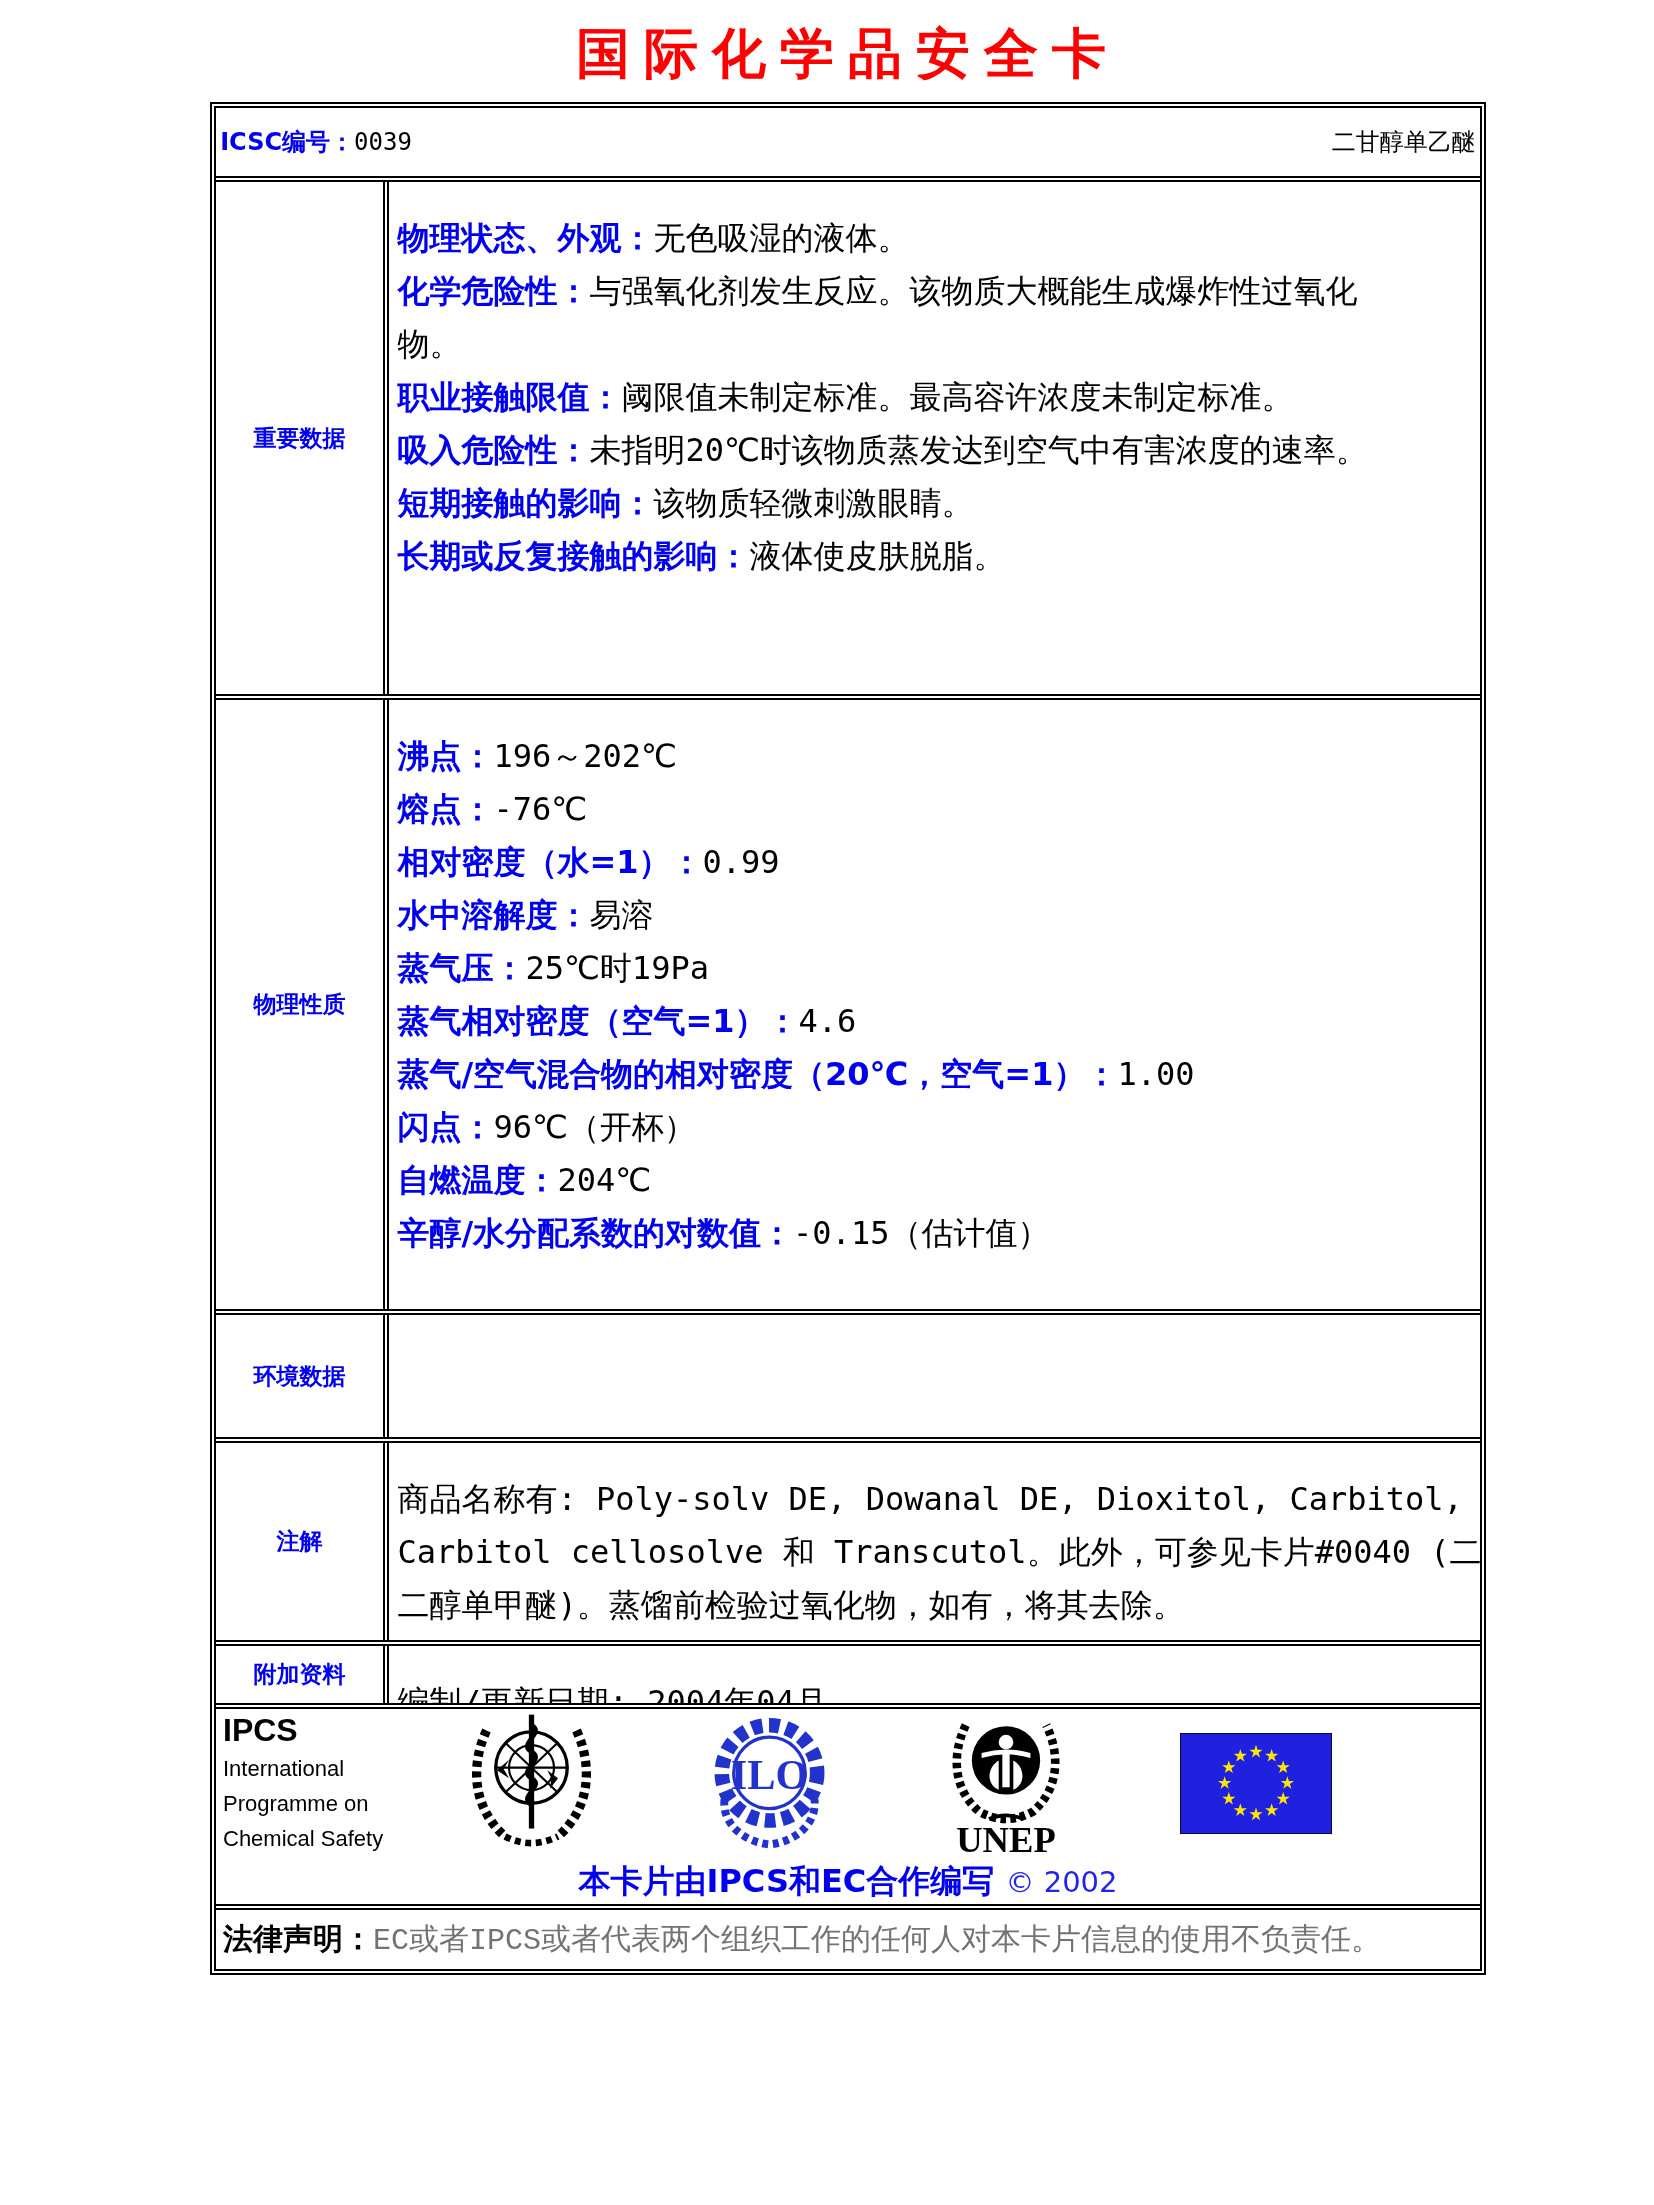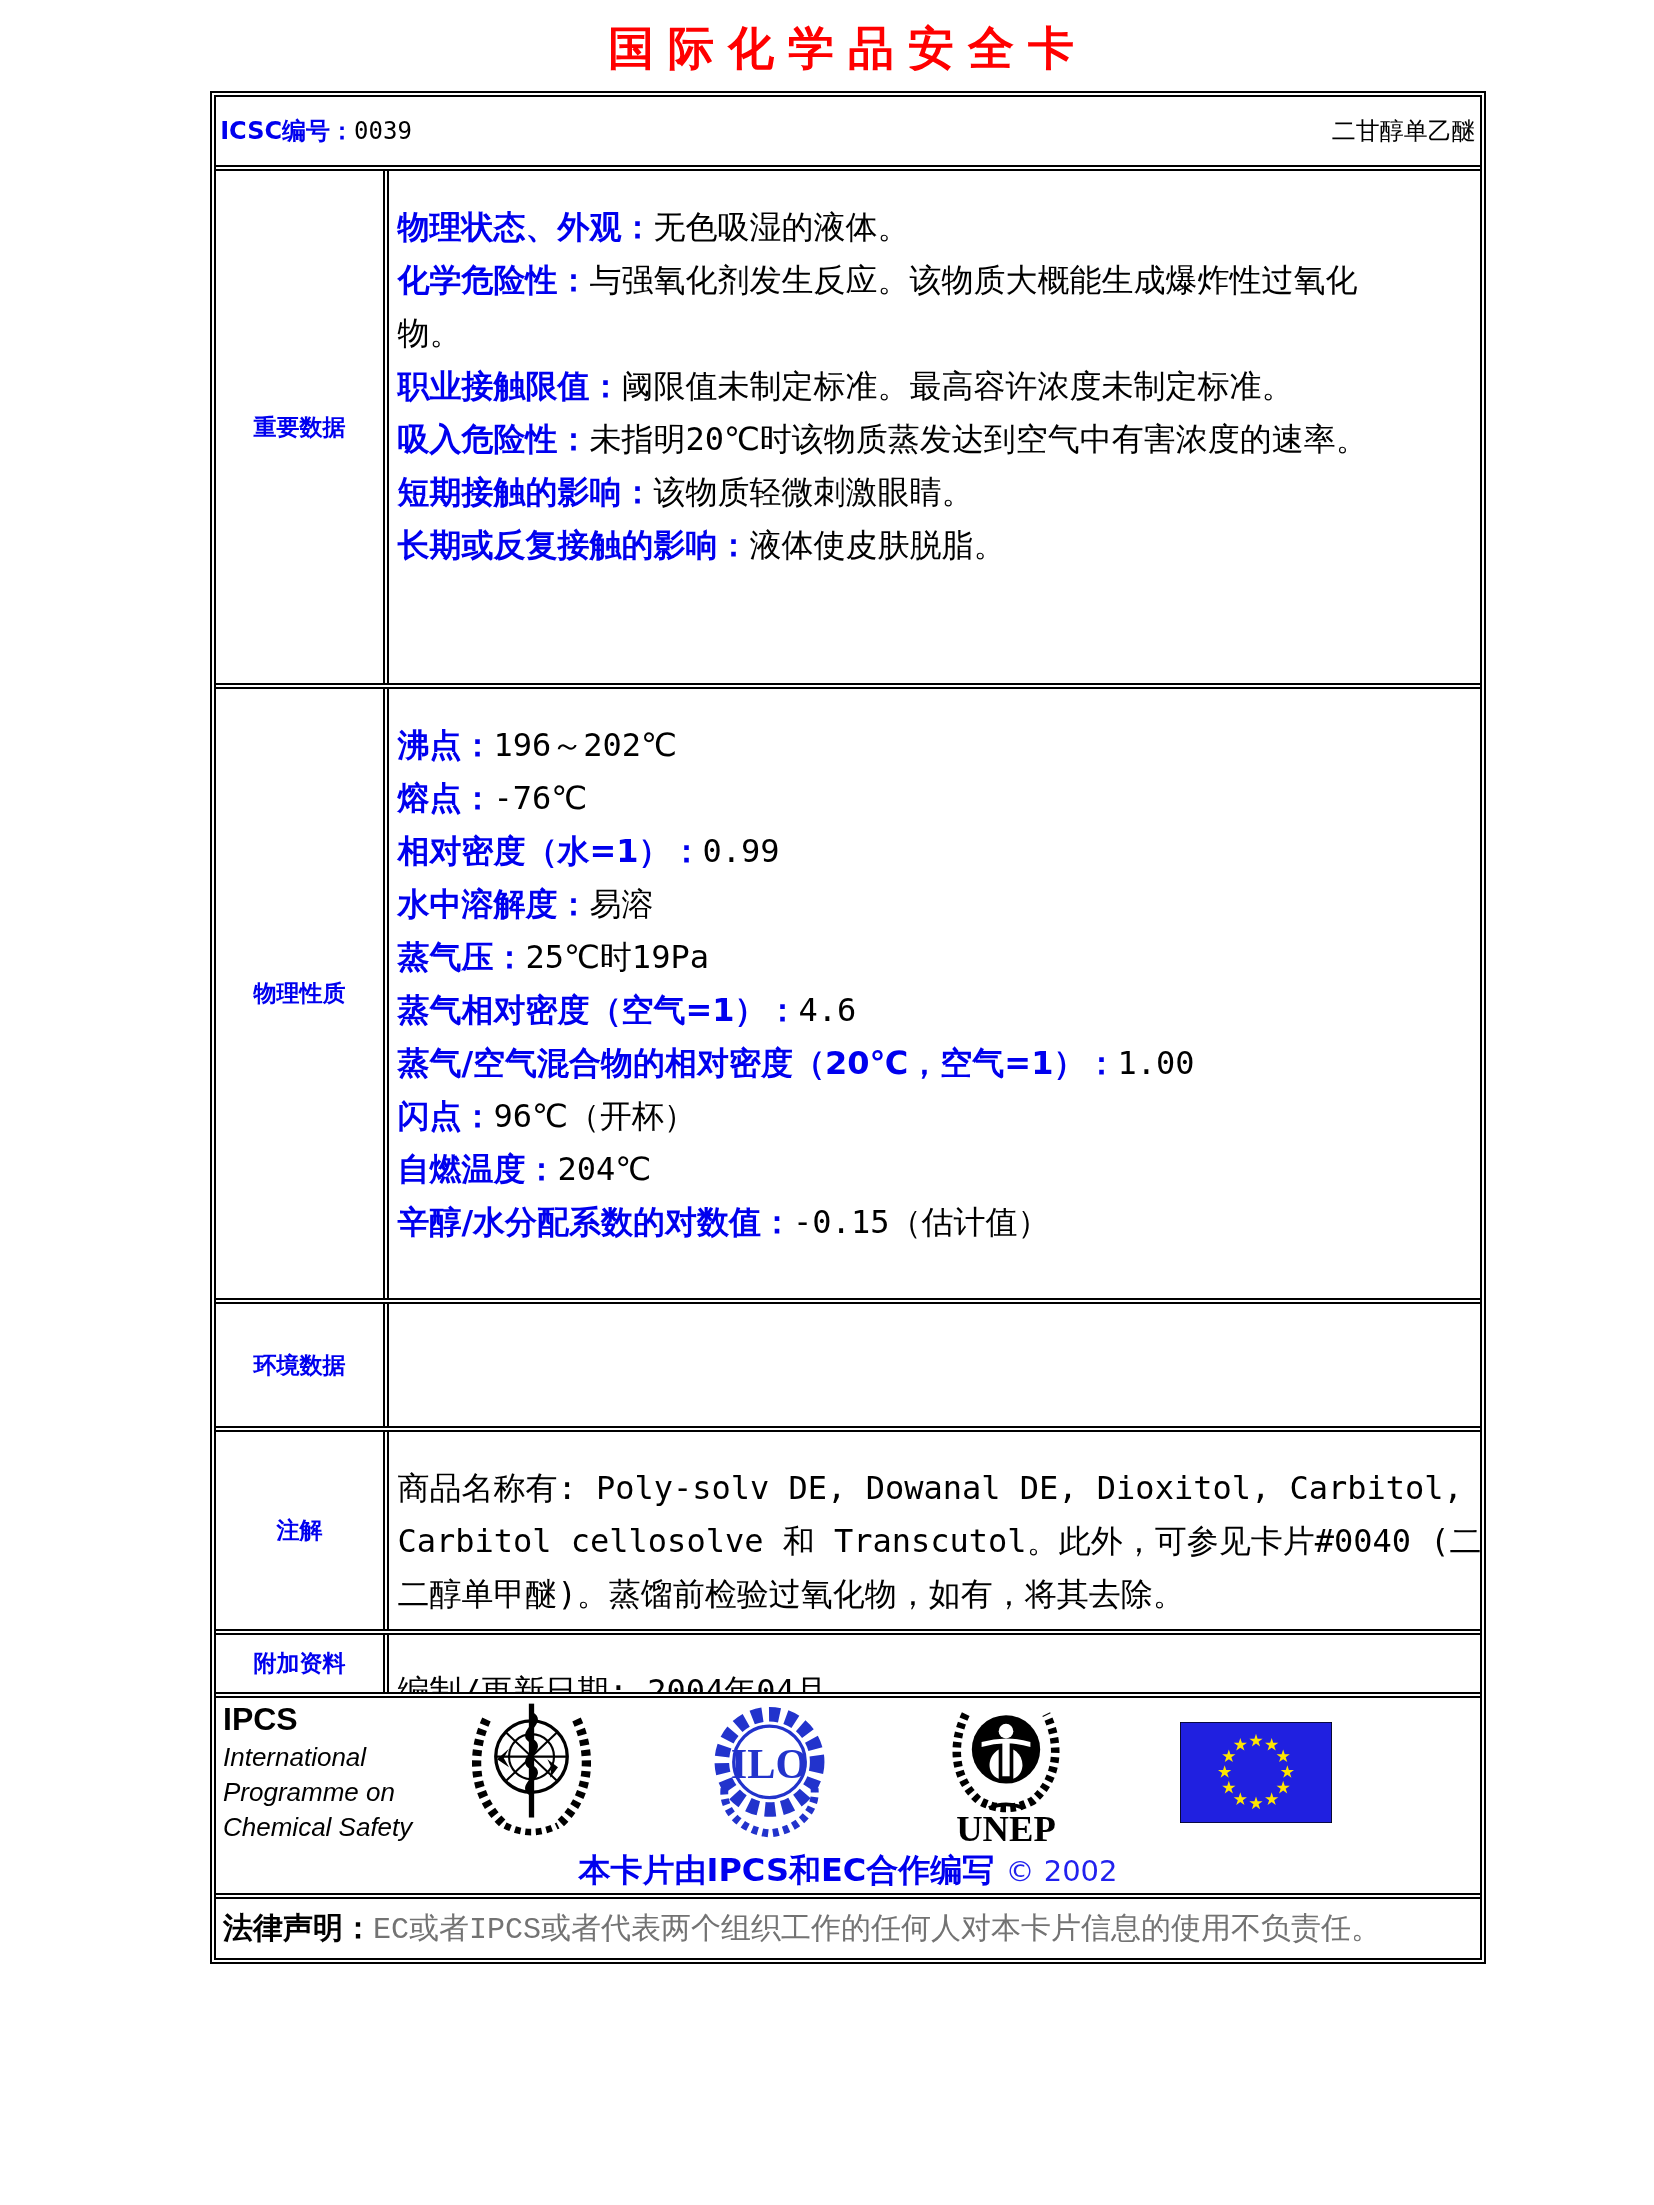--- a/index.html
+++ b/index.html
@@ -2,21 +2,21 @@
 <html style="font-size:11.2px"><head>
 <meta charset="utf-8">
 <style>
   html,body { margin:0; padding:0; }
   body {
     width:1654px; height:2205px; background:#ffffff; position:relative;
     font-family:"DejaVu Sans", sans-serif;
   }
   .page-title {
     margin:18px 0 0 210px; width:1276px; text-align:center;
-    font-size:46px; font-weight:bold; color:#ff0000; letter-spacing:14px;
+    font-size:54px; font-weight:bold; color:#ff0000; letter-spacing:14px;
     font-family:Liberation Mono, monospace; white-space:nowrap;
   }
   .card {
     margin:11.2px 0 0 210px; width:1276px; box-sizing:border-box;
     border:6.3px double #000000; background:#ffffff;
   }
   .row { box-sizing:border-box; border-bottom:6.3px double #000000; }
   .header-row {
     height:74px; display:flex; align-items:center; justify-content:space-between;
     padding:0 4.2px; font-size:24px;
@@ -36,21 +36,21 @@
   .line { font-size:32px; line-height:53px; white-space:nowrap; }
   .h-important   { height:518px; }
   .h-physical    { height:615px; }
   .h-environment { height:128px; }
   .h-notes       { height:203px; }
   .h-additional  { height:63px;  }
   .footer-row { height:201px; padding:4.2px 0 0 0; }
   .logos { display:flex; align-items:center; height:140px; }
   .ipcs-block { width:210px; margin-left:7px; color:#000000; font-family:"Liberation Sans", sans-serif; }
   .ipcs-title { font-size:32px; font-weight:bold; line-height:41px; }
-  .ipcs-sub { font-size:26px; line-height:35px;font-style:italic; }
+  .ipcs-sub { font-size:22px; line-height:35px; }
   .logo-who  { margin-left:32px;  }
   .logo-ilo  { margin-left:105px; }
   .logo-unep { margin-left:109px; }
   .logo-eu   { margin-left:113px; }
   .credit-line { text-align:center; margin-top:7px; white-space:nowrap; }
   .credit-main { color:#0000ee; font-weight:bold; font-size:32px; }
   .credit-copy { color:#2222ee; font-size:29px; margin-left:11.2px; }
   .legal-row {
     height:59px; border-bottom:none; display:flex; align-items:center;
     padding:0 7px; font-size:30px; white-space:nowrap;

